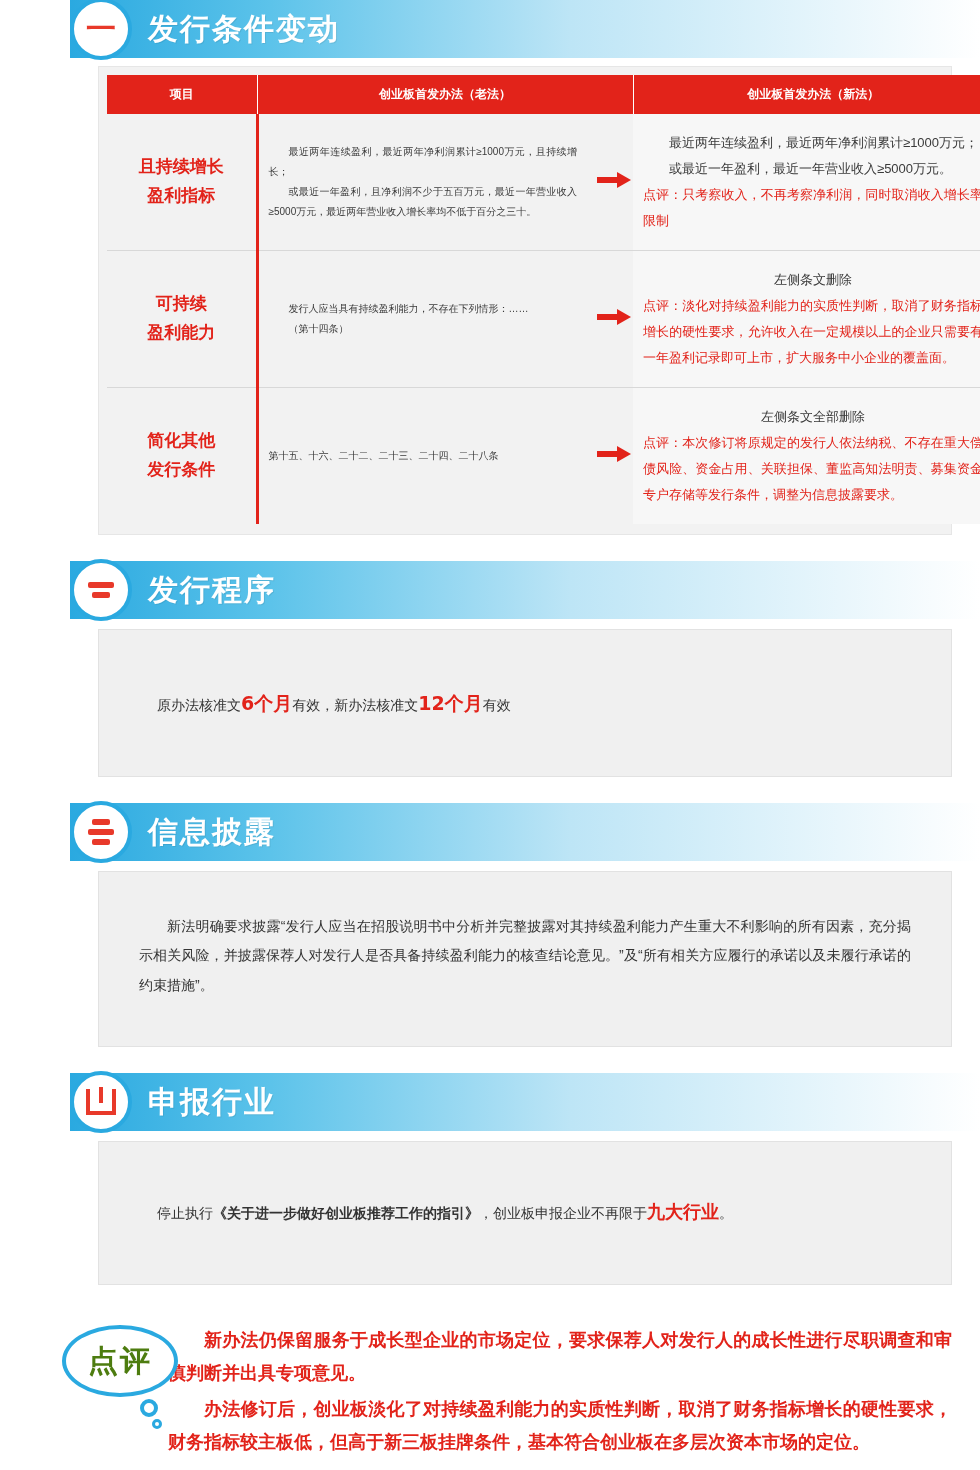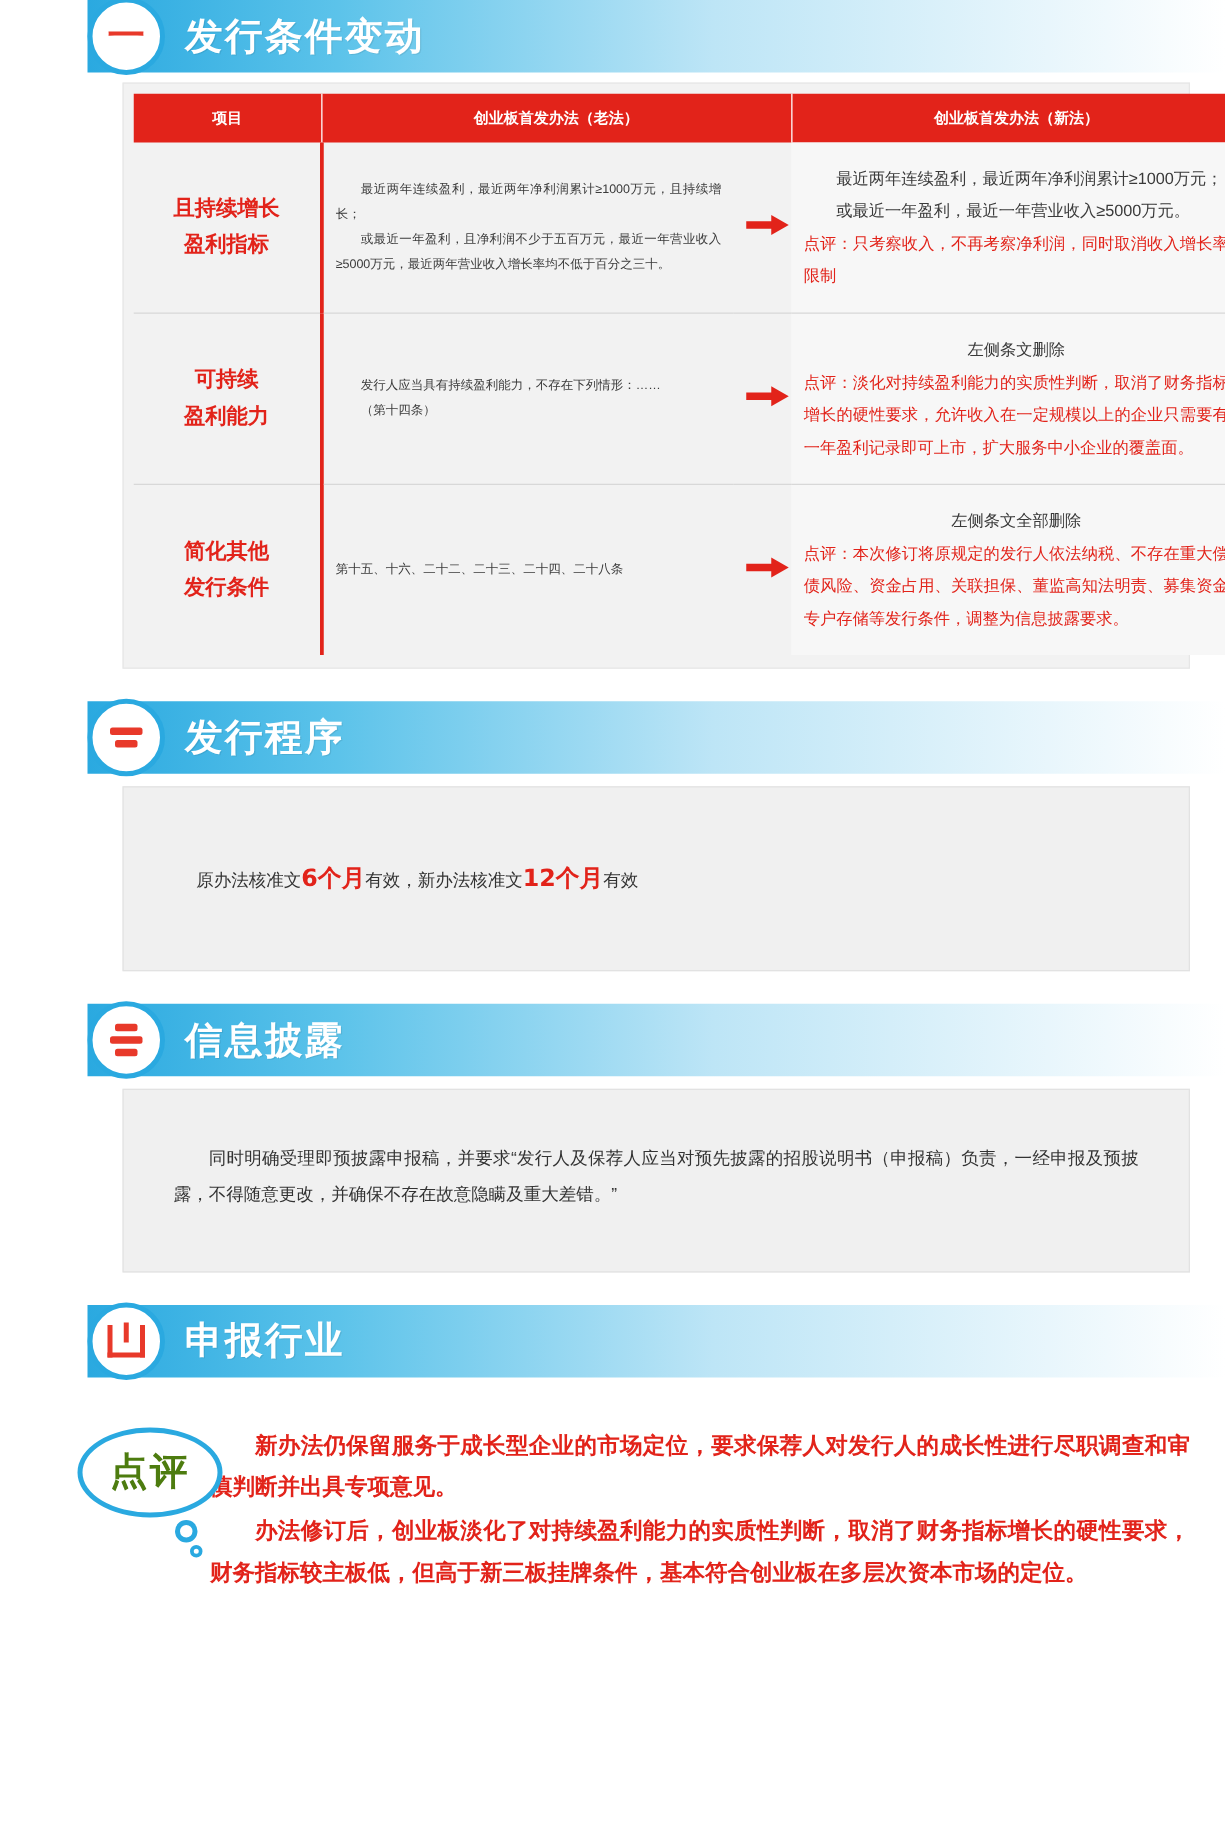--- a/index.html
+++ b/index.html
@@ -317,31 +317,36 @@
       <div class="bars">
           <i class="short"></i>
           <i></i>
           <i class="short"></i>
         </div>
     </div>
     <div class="sec-title">信息披露</div>
   </div>
   <div class="panel">
     <div class="p3">
-      <p>同时明确受理即预披露申报稿，并要求“发行人及保荐人应当对预先披露的招股说明书（申报稿）负责，一经申报及预披露，不得随意更改，并确保不存在故意隐瞒及重大差错。”</p>
+      <p>新法明确要求披露“发行人应当在招股说明书中分析并完整披露对其持续盈利能力产生重大不利影响的所有因素，充分揭示相关风险，并披露保荐人对发行人是否具备持续盈利能力的核查结论意见。”及“所有相关方应履行的承诺以及未履行承诺的约束措施”。</p>
     </div>
   </div>
 </div>
 
 <div class="section" style="margin-top:26px">
   <div class="sec-head">
     <div class="badge">
       <div class="glyph4"></div>
     </div>
     <div class="sec-title">申报行业</div>
+  </div>
+  <div class="panel">
+    <div class="p4">
+      <span>停止执行</span><span class="bookname">《关于进一步做好创业板推荐工作的指引》</span><span>，创业板申报企业不再限于</span><span class="nine">九大行业</span><span>。</span>
+    </div>
   </div>
 </div>
 
 <div class="dianping-wrap">
   <div class="bubble">
     <span>点评</span>
   </div>
   <div class="bub-dot1"></div>
   <div class="bub-dot2"></div>
   <div class="dp-text">

